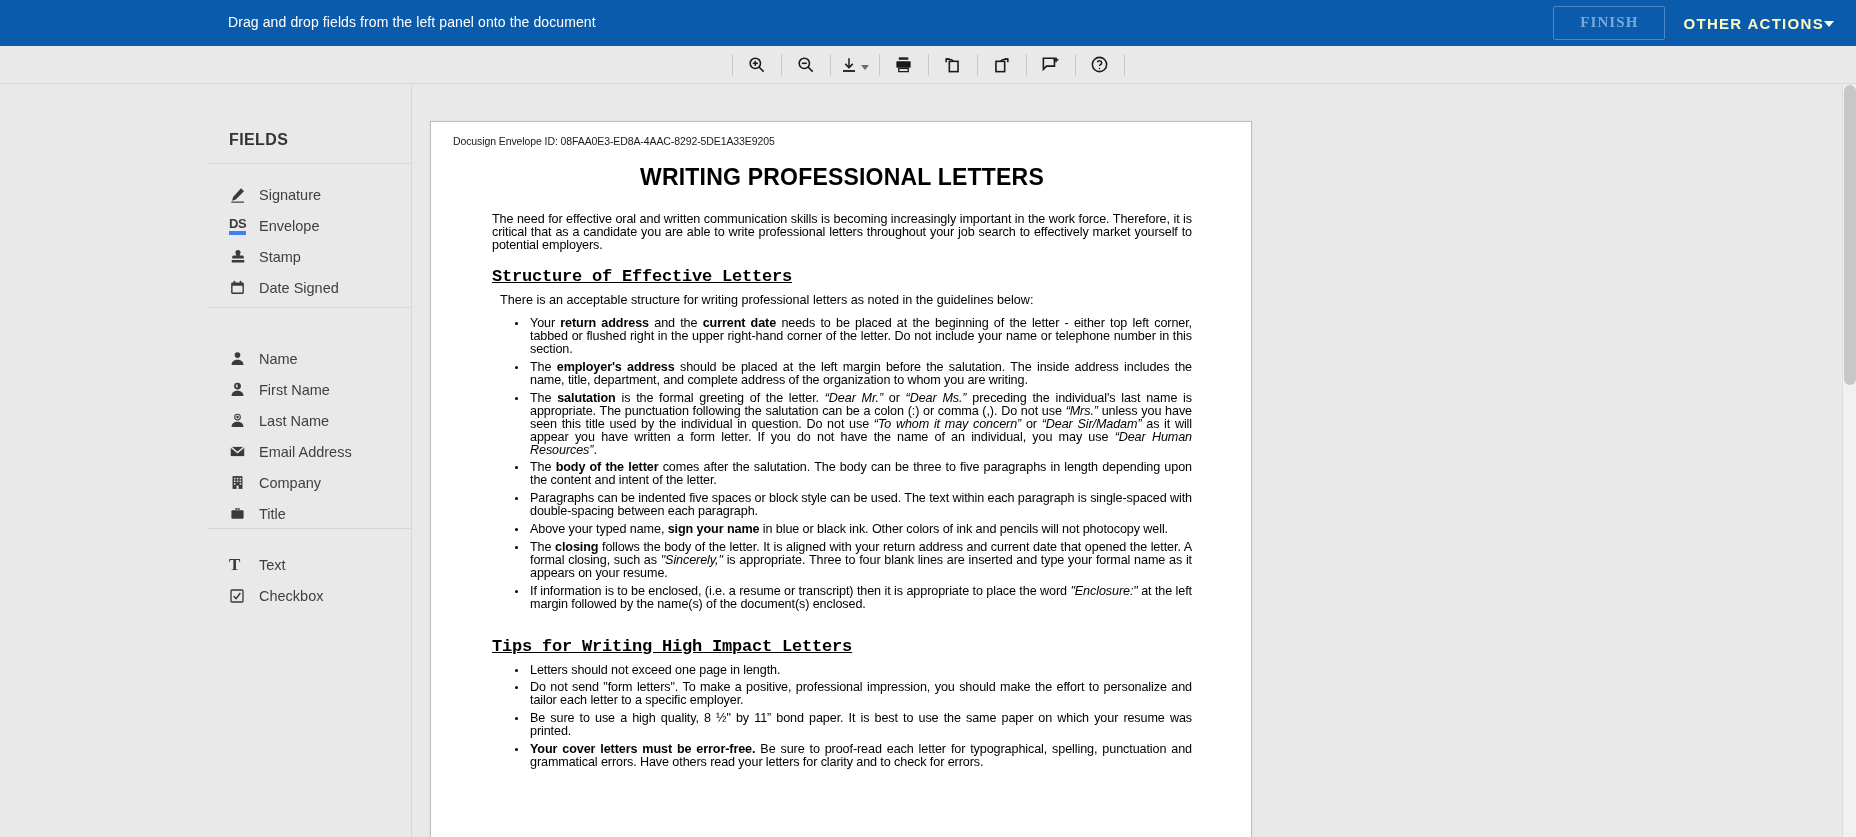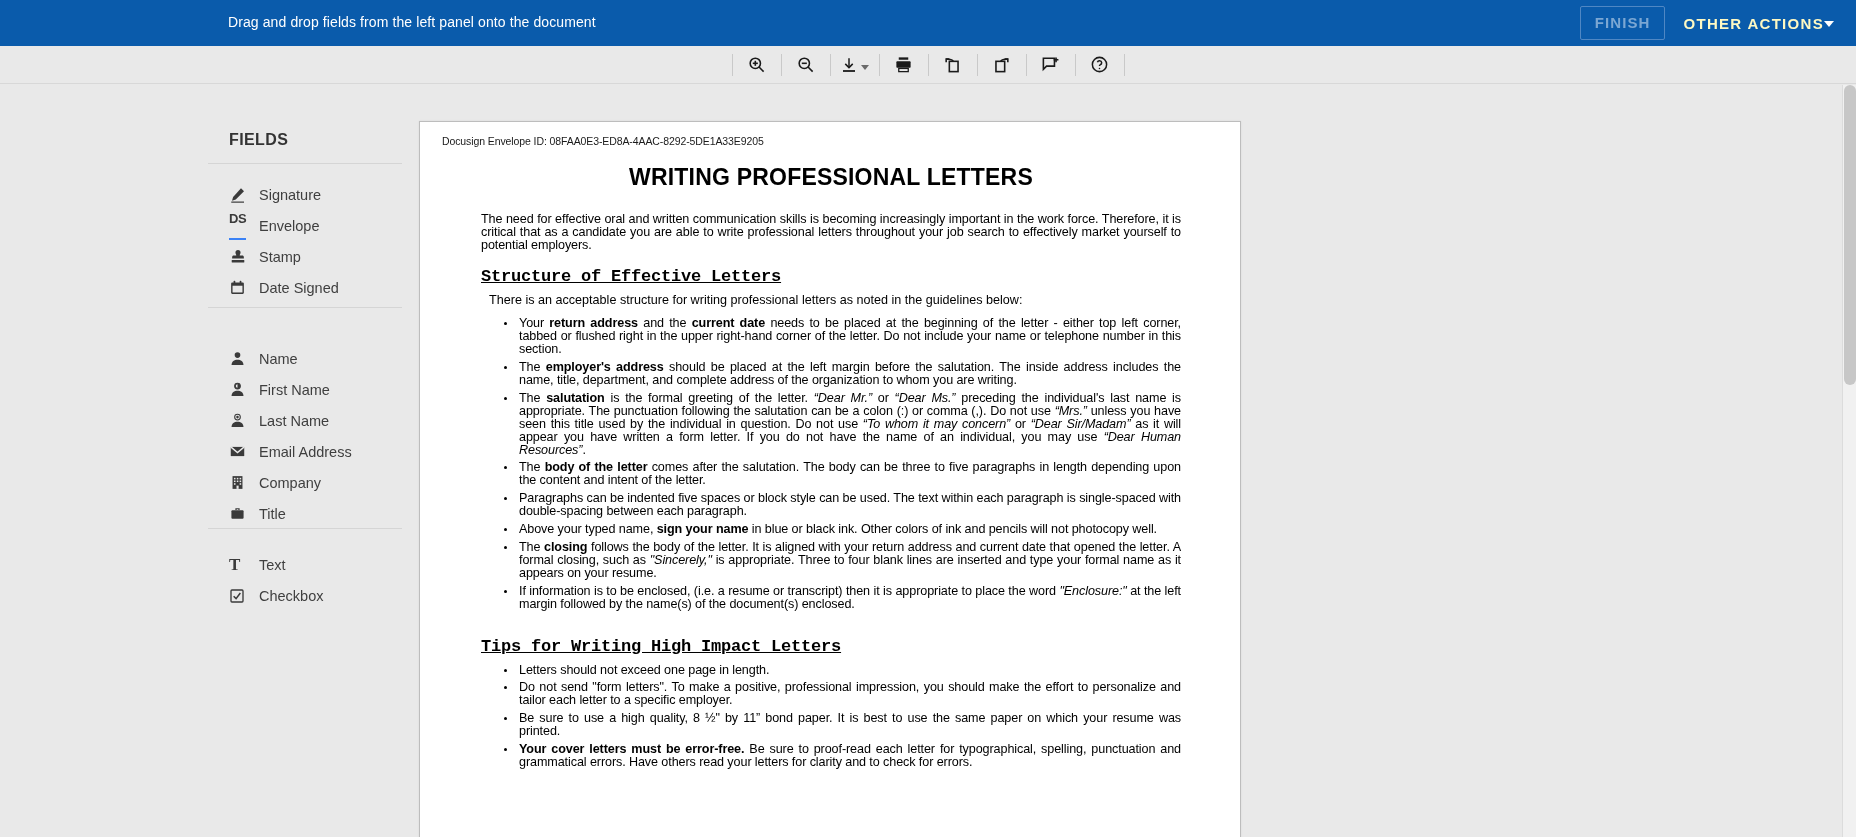--- a/index.html
+++ b/index.html
@@ -29,23 +29,23 @@
     height: 46px;
     display: flex; align-items: center; gap: 18px;
   }
   .finish-btn {
     border: 1px solid #4f87c4;
     background: transparent;
     color: #7ba7d3;
     font-size: 15px;
     font-weight: bold;
     letter-spacing: 1.1px;
-    padding: 7px 14px 8px;
+    padding: 7px 26px 8px;
     border-radius: 2px;
-    font-family: Liberation Sans, sans-serif;
+    font-family: Liberation Serif, serif;
   }
   .other-actions {
     color: #fef9c3;
     font-size: 15px;
     font-weight: bold;
     letter-spacing: 1.3px;
     display: flex; align-items: center; 
     padding-right: 4px;
   }
   .caret-down {
@@ -117,33 +117,33 @@
     flex: 0 0 26px;
   }
   .field-label {
     font-size: 14.5px;
     color: #3f3f3f;
     margin-left: 4px;
   }
   .ds-initial {
     font-size: 13px; font-weight: bold;
     letter-spacing: -.3px;
-    border-bottom: 2px solid #3b82f6;
+    border-bottom: 4px solid #3b82f6;
     line-height: 13px;
-    padding-bottom: 13px;
+    padding-bottom: 1px;
   }
   .t-glyph {
     font-family: "Liberation Serif", serif;
     font-size: 17px; font-weight: bold;
     line-height: 16px;
   }
 
   
   .doc-area {
-    position: absolute; top: 85px; left: 402px;
+    position: absolute; top: 85px; left: 413px;
     width: 1443px; height: 752px;
     background: #e9e9e9;
     overflow: hidden;
   }
   .page {
     position: absolute; left: 17px; top: 36px;
     width: 822px; height: 1063px;
     background: #ffffff;
     border: 1px solid #bdbdbd;
     box-shadow: 0 0 2px rgba(0,0,0,.07);

